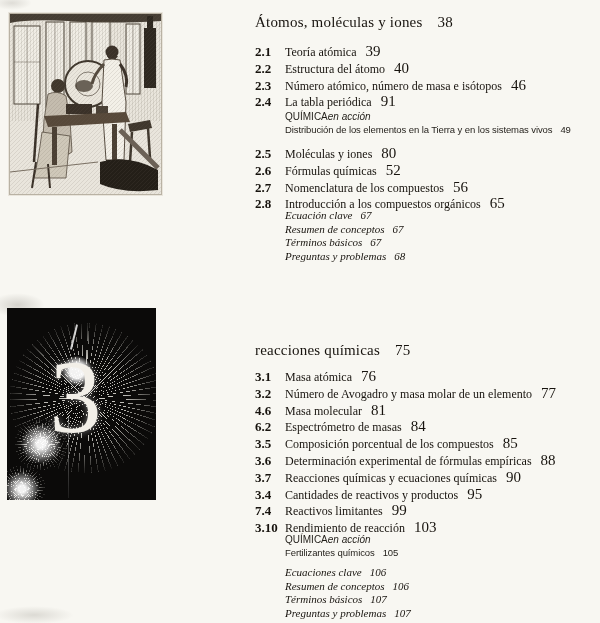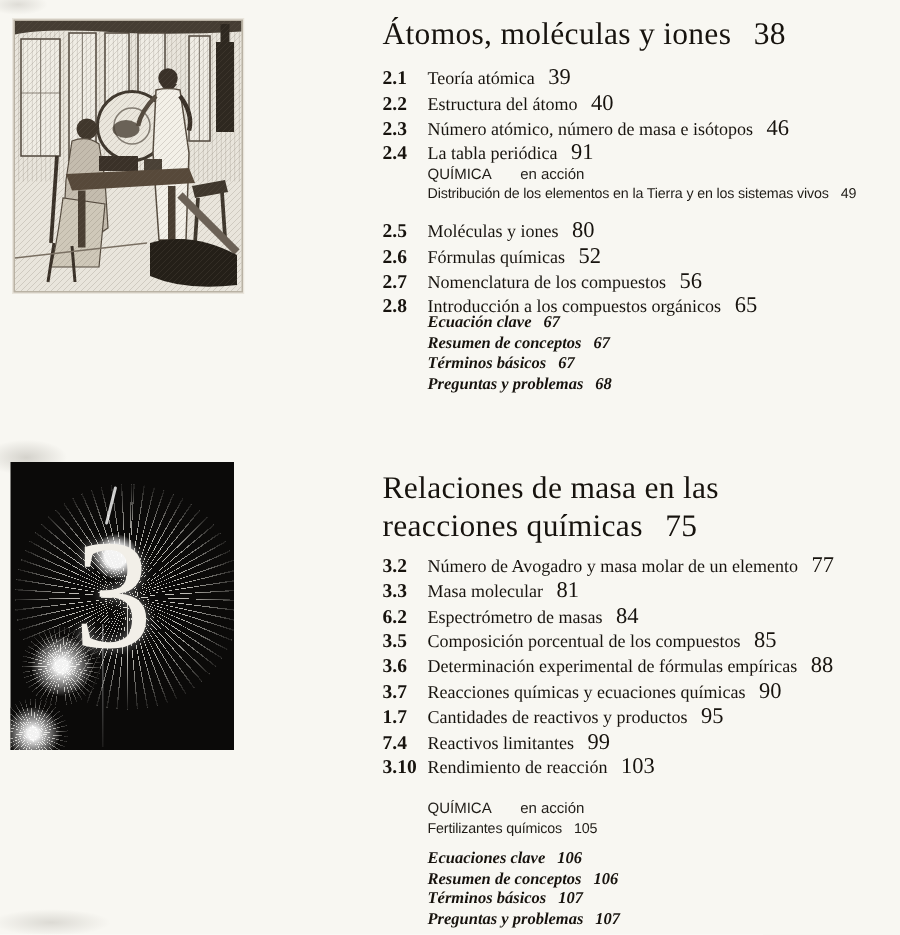--- a/index.html
+++ b/index.html
@@ -50,45 +50,45 @@
     position:absolute; left:-6px; top:14px; width:100%; text-align:center;
     font-family:"Liberation Serif", serif; font-size:104px; line-height:150px;
     color:#f2efe8; text-shadow:0 0 7px rgba(255,255,255,0.45);
   }
 
   
   .col { position:absolute; left:255px; width:340px; }
   .col2 { top:10px; height:265px; }
   .col3 { top:313px; height:310px; }
 
-  .b-title { position:absolute; top:0; left:0; font-size:21px; line-height:25px; letter-spacing:0.2px; white-space:nowrap; }
+  .b-title { position:absolute; top:0; left:0; font-size:15px; line-height:25px; letter-spacing:0.2px; white-space:nowrap; }
   .ch-page { margin-left:15px; }
 
   .b-secs { position:absolute; left:0; right:0; }
   .col2 .secs-a { top:34px; }
   .col2 .secs-b { top:136px; }
   .col3 .secs-a { top:56px; }
 
   .sec-row { display:flex; align-items:baseline; line-height:15.8px; }
   .sec-num { font-weight:bold; font-size:13px; width:30px; flex-shrink:0; }
   .sec-title { font-size:12px; white-space:nowrap; }
   .sec-page { font-size:15px; margin-left:9px;text-align:right; }
 
   .b-feature { position:absolute; left:30px; right:-20px; font-family:"Liberation Sans", sans-serif; }
   .col2 .b-feature { top:101px; }
   .col3 .b-feature { top:221px; }
   .feat-label { font-size:10px; line-height:12.5px; color:#201d18; }
-  .feat-label .it { margin-left:19px; }
+  .feat-label .it { font-style:italic; margin-left:0; }
   .feat-item { font-size:9.5px; letter-spacing:-0.1px; line-height:12px; white-space:nowrap; color:#201d18; }
   .feat-page { margin-left:8px; }
 
   .b-end { position:absolute; left:30px; }
   .col2 .b-end { top:199px; }
   .col3 .b-end { top:253px; }
-  .end-row { font-style:italic; font-weight:bold; font-size:11px; line-height:13.6px; white-space:nowrap; }
+  .end-row { font-style:italic; font-weight:normal; font-size:11px; line-height:13.6px; white-space:nowrap; }
   .end-page { margin-left:8px; }
 </style>
 </head>
 <body>
 
 <div class="page">
   <div class="smudge s1"></div>
   <div class="smudge s2"></div>
   <div class="smudge s3"></div>
 
@@ -238,32 +238,37 @@
         <span>Términos básicos</span><span class="end-page">67</span>
       </div>
       <div class="end-row">
         <span>Preguntas y problemas</span><span class="end-page">68</span>
       </div>
     </div>
   </div>
 
   <div class="col col3">
     <div class="b-title">
-      <span>Relaciones de masa en las</span><br>
+      <br>
       <span>reacciones químicas</span><span class="ch-page">75</span>
     </div>
 
     <div class="b-secs secs-a">
+      <div class="sec-row">
+        <span class="sec-num">3.1</span>
+        <span class="sec-title">Masa atómica</span>
+        <span class="sec-page">76</span>
+      </div>
       <div class="sec-row">
         <span class="sec-num">3.2</span>
         <span class="sec-title">Número de Avogadro y masa molar de un elemento</span>
         <span class="sec-page">77</span>
       </div>
       <div class="sec-row">
-        <span class="sec-num">3.3</span>
+        <span class="sec-num">4.6</span>
         <span class="sec-title">Masa molecular</span>
         <span class="sec-page">81</span>
       </div>
       <div class="sec-row">
         <span class="sec-num">6.2</span>
         <span class="sec-title">Espectrómetro de masas</span>
         <span class="sec-page">84</span>
       </div>
       <div class="sec-row">
         <span class="sec-num">3.5</span>
@@ -274,21 +279,21 @@
         <span class="sec-num">3.6</span>
         <span class="sec-title">Determinación experimental de fórmulas empíricas</span>
         <span class="sec-page">88</span>
       </div>
       <div class="sec-row">
         <span class="sec-num">3.7</span>
         <span class="sec-title">Reacciones químicas y ecuaciones químicas</span>
         <span class="sec-page">90</span>
       </div>
       <div class="sec-row">
-        <span class="sec-num">1.7</span>
+        <span class="sec-num">3.4</span>
         <span class="sec-title">Cantidades de reactivos y productos</span>
         <span class="sec-page">95</span>
       </div>
       <div class="sec-row">
         <span class="sec-num">7.4</span>
         <span class="sec-title">Reactivos limitantes</span>
         <span class="sec-page">99</span>
       </div>
       <div class="sec-row">
         <span class="sec-num">3.10</span>

